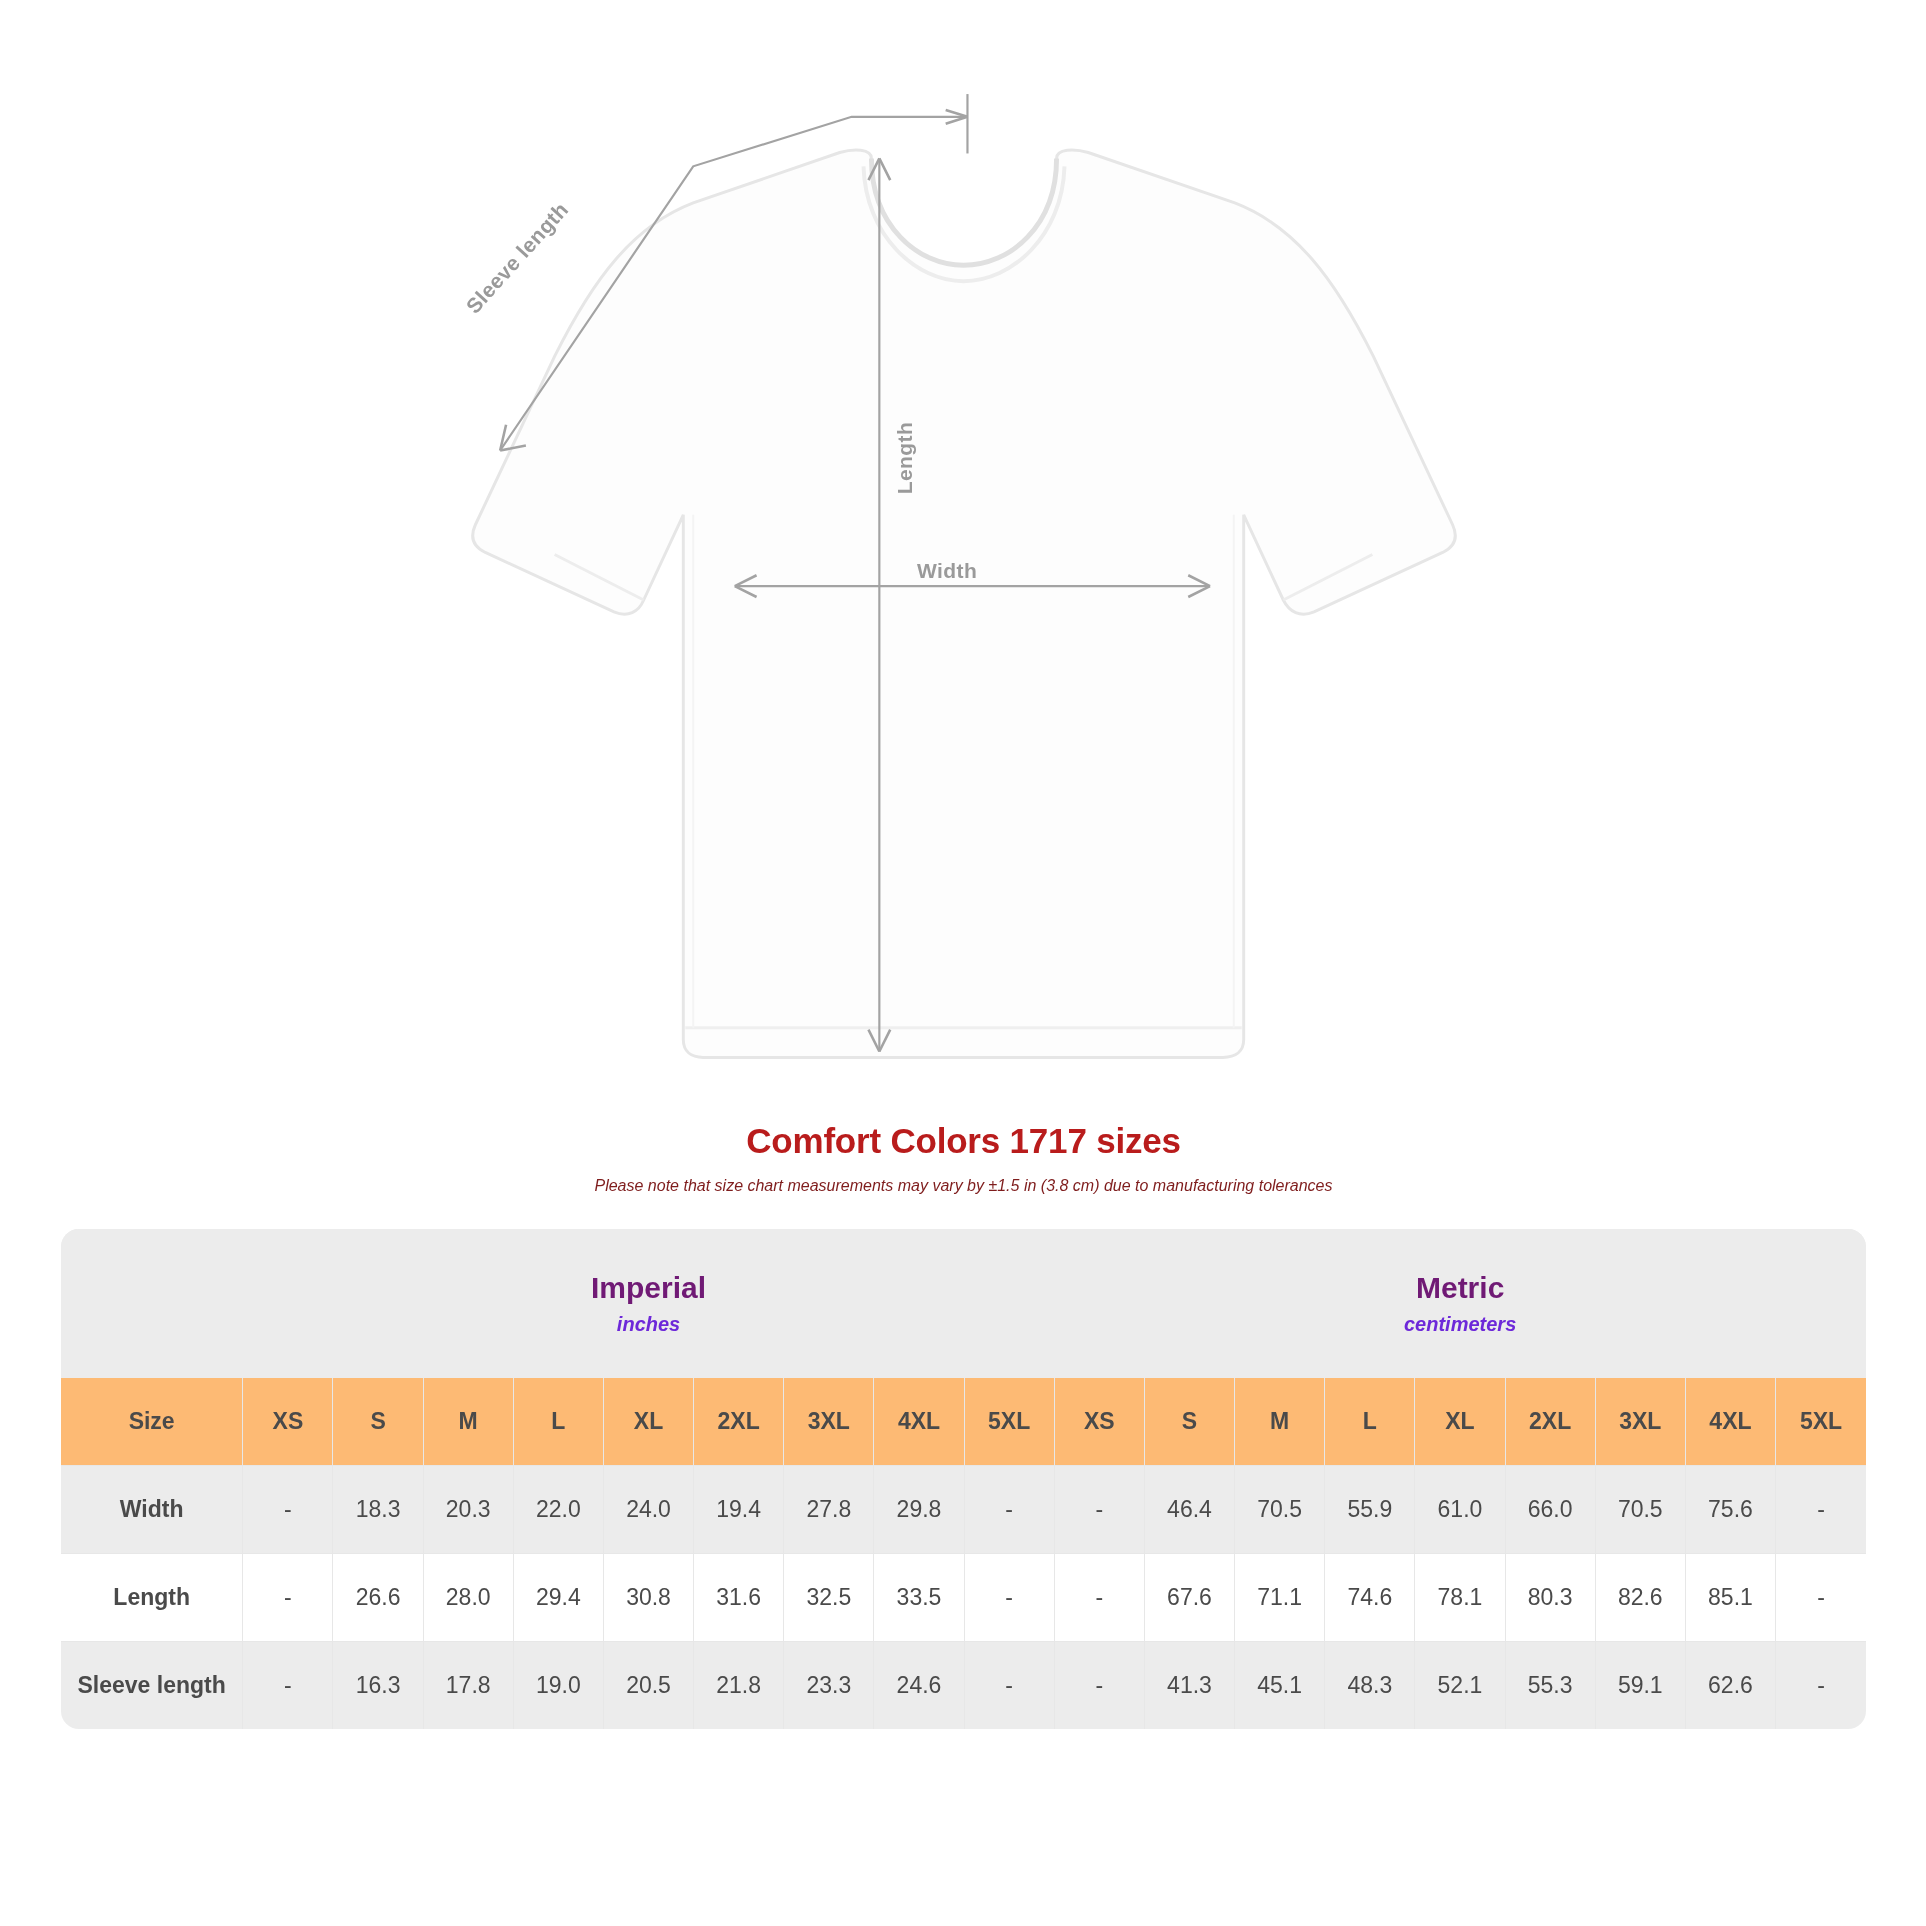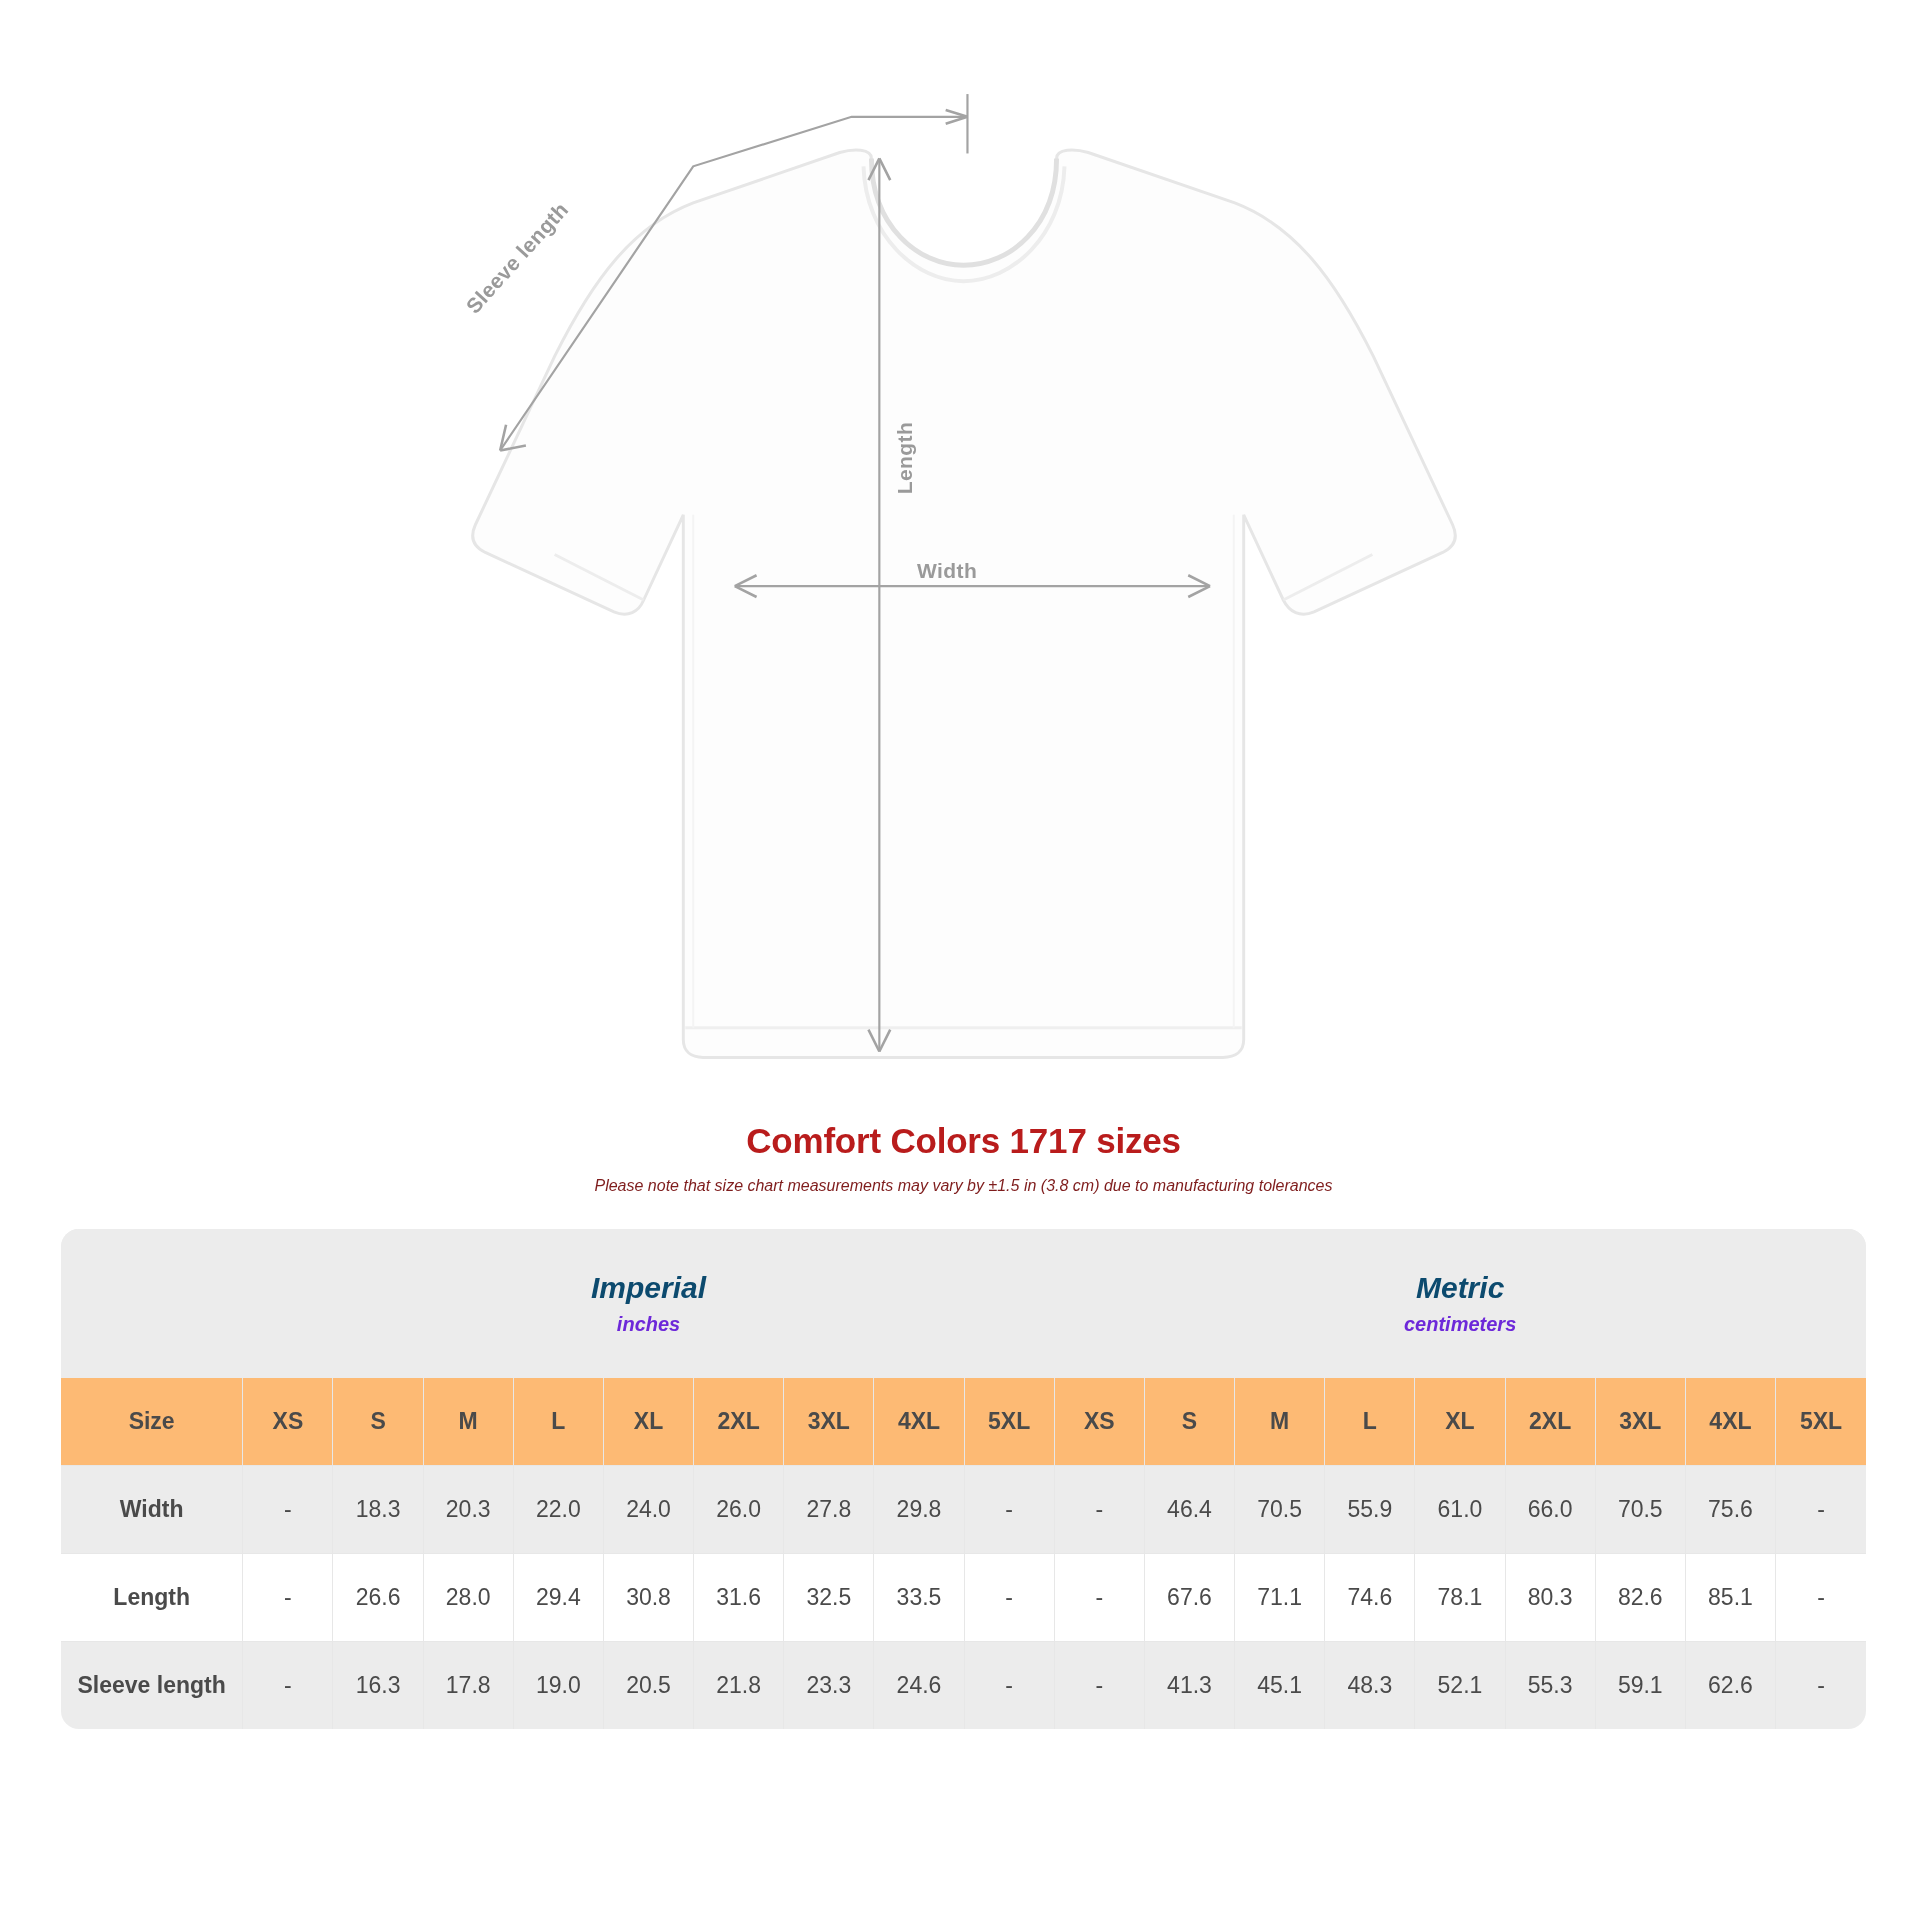--- a/index.html
+++ b/index.html
@@ -99,22 +99,21 @@
     height: 87px;
     vertical-align: middle;
   }
   .unit-head {
     background: #ececec;
     height: 149px;
   }
   .unit-title {
     font-size: 30px;
     font-weight: bold;
-    font-style: italic;
-    color: #0c4a6e;
+    color: #701a75;
   }
   .unit-sub {
     font-size: 20px;
     font-style: italic;
     color: #6d28d9;
     margin-top: 8px;
   }
   .row-head th {
     background: #fdba74;
     font-size: 24px;
@@ -275,21 +274,21 @@
         </tr>
       </thead>
       <tbody>
         <tr class="data-row shaded">
           <td class="rowlabel">Width</td>
           <td>-</td>
           <td>18.3</td>
           <td>20.3</td>
           <td>22.0</td>
           <td>24.0</td>
-          <td>26.0</td>
+          <td>19.4</td>
           <td>27.8</td>
           <td>29.8</td>
           <td>-</td>
           <td>-</td>
           <td>46.4</td>
           <td>70.5</td>
           <td>55.9</td>
           <td>61.0</td>
           <td>66.0</td>
           <td>70.5</td>

